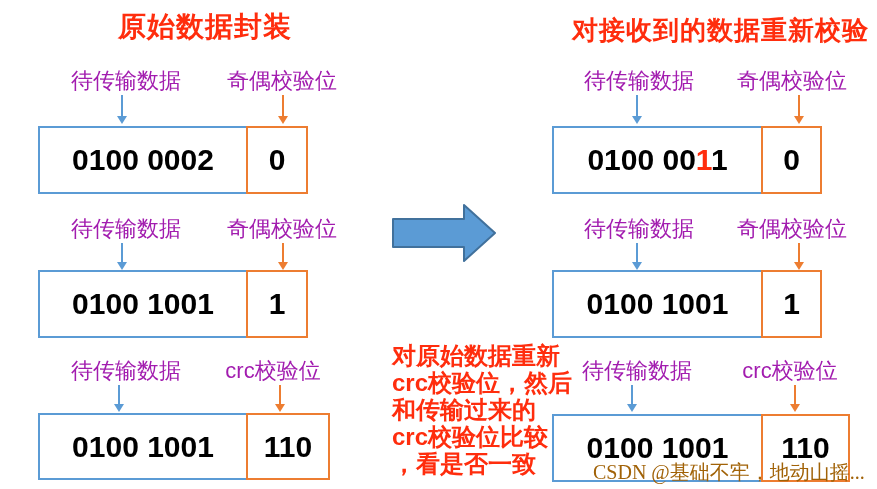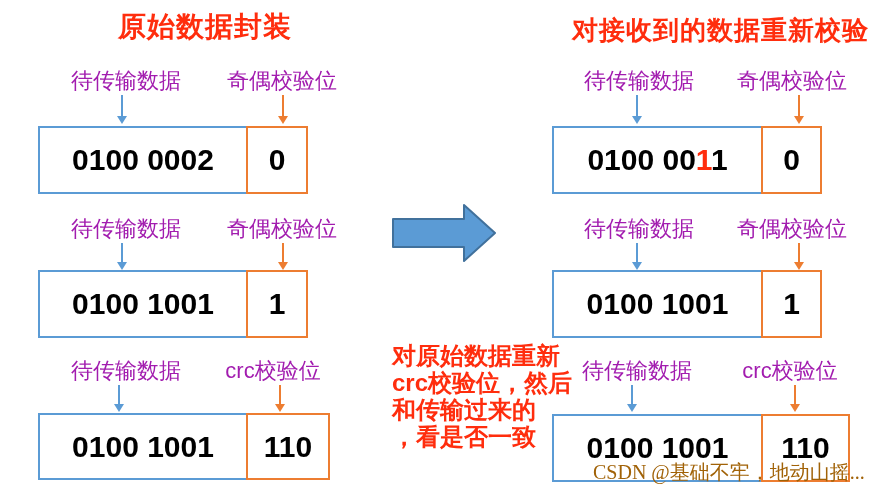--- a/index.html
+++ b/index.html
@@ -88,20 +88,21 @@
   </div>
 
   <div class="net-label">网络传输</div>
   <svg class="big-arrow" viewBox="0 0 105 60" aria-hidden="true">
     <polygon points="1,16 72,16 72,2 103,30 72,58 72,44 1,44" fill="#5B9BD5" stroke="#41719C" stroke-width="2" stroke-linejoin="round"></polygon>
   </svg>
   <div class="note">
     <div>对原始数据重新</div>
     <div>crc校验位，然后</div>
     <div>和传输过来的</div>
+    <div>crc校验位比较</div>
     <div>，看是否一致</div>
   </div>
 
   <div class="lbl" style="left:639px;top:66px">待传输数据</div>
   <div class="lbl" style="left:792px;top:66px">奇偶校验位</div>
   <div class="conn blue" style="left:636px;top:95px;height:22px"></div>
   <div class="conn orange" style="left:798px;top:95px;height:22px"></div>
   <div class="box b" style="left:552px;top:126px;width:211px;height:68px">
     <span><span>0100 00</span><span class="err">1</span><span>1</span></span>
   </div>

